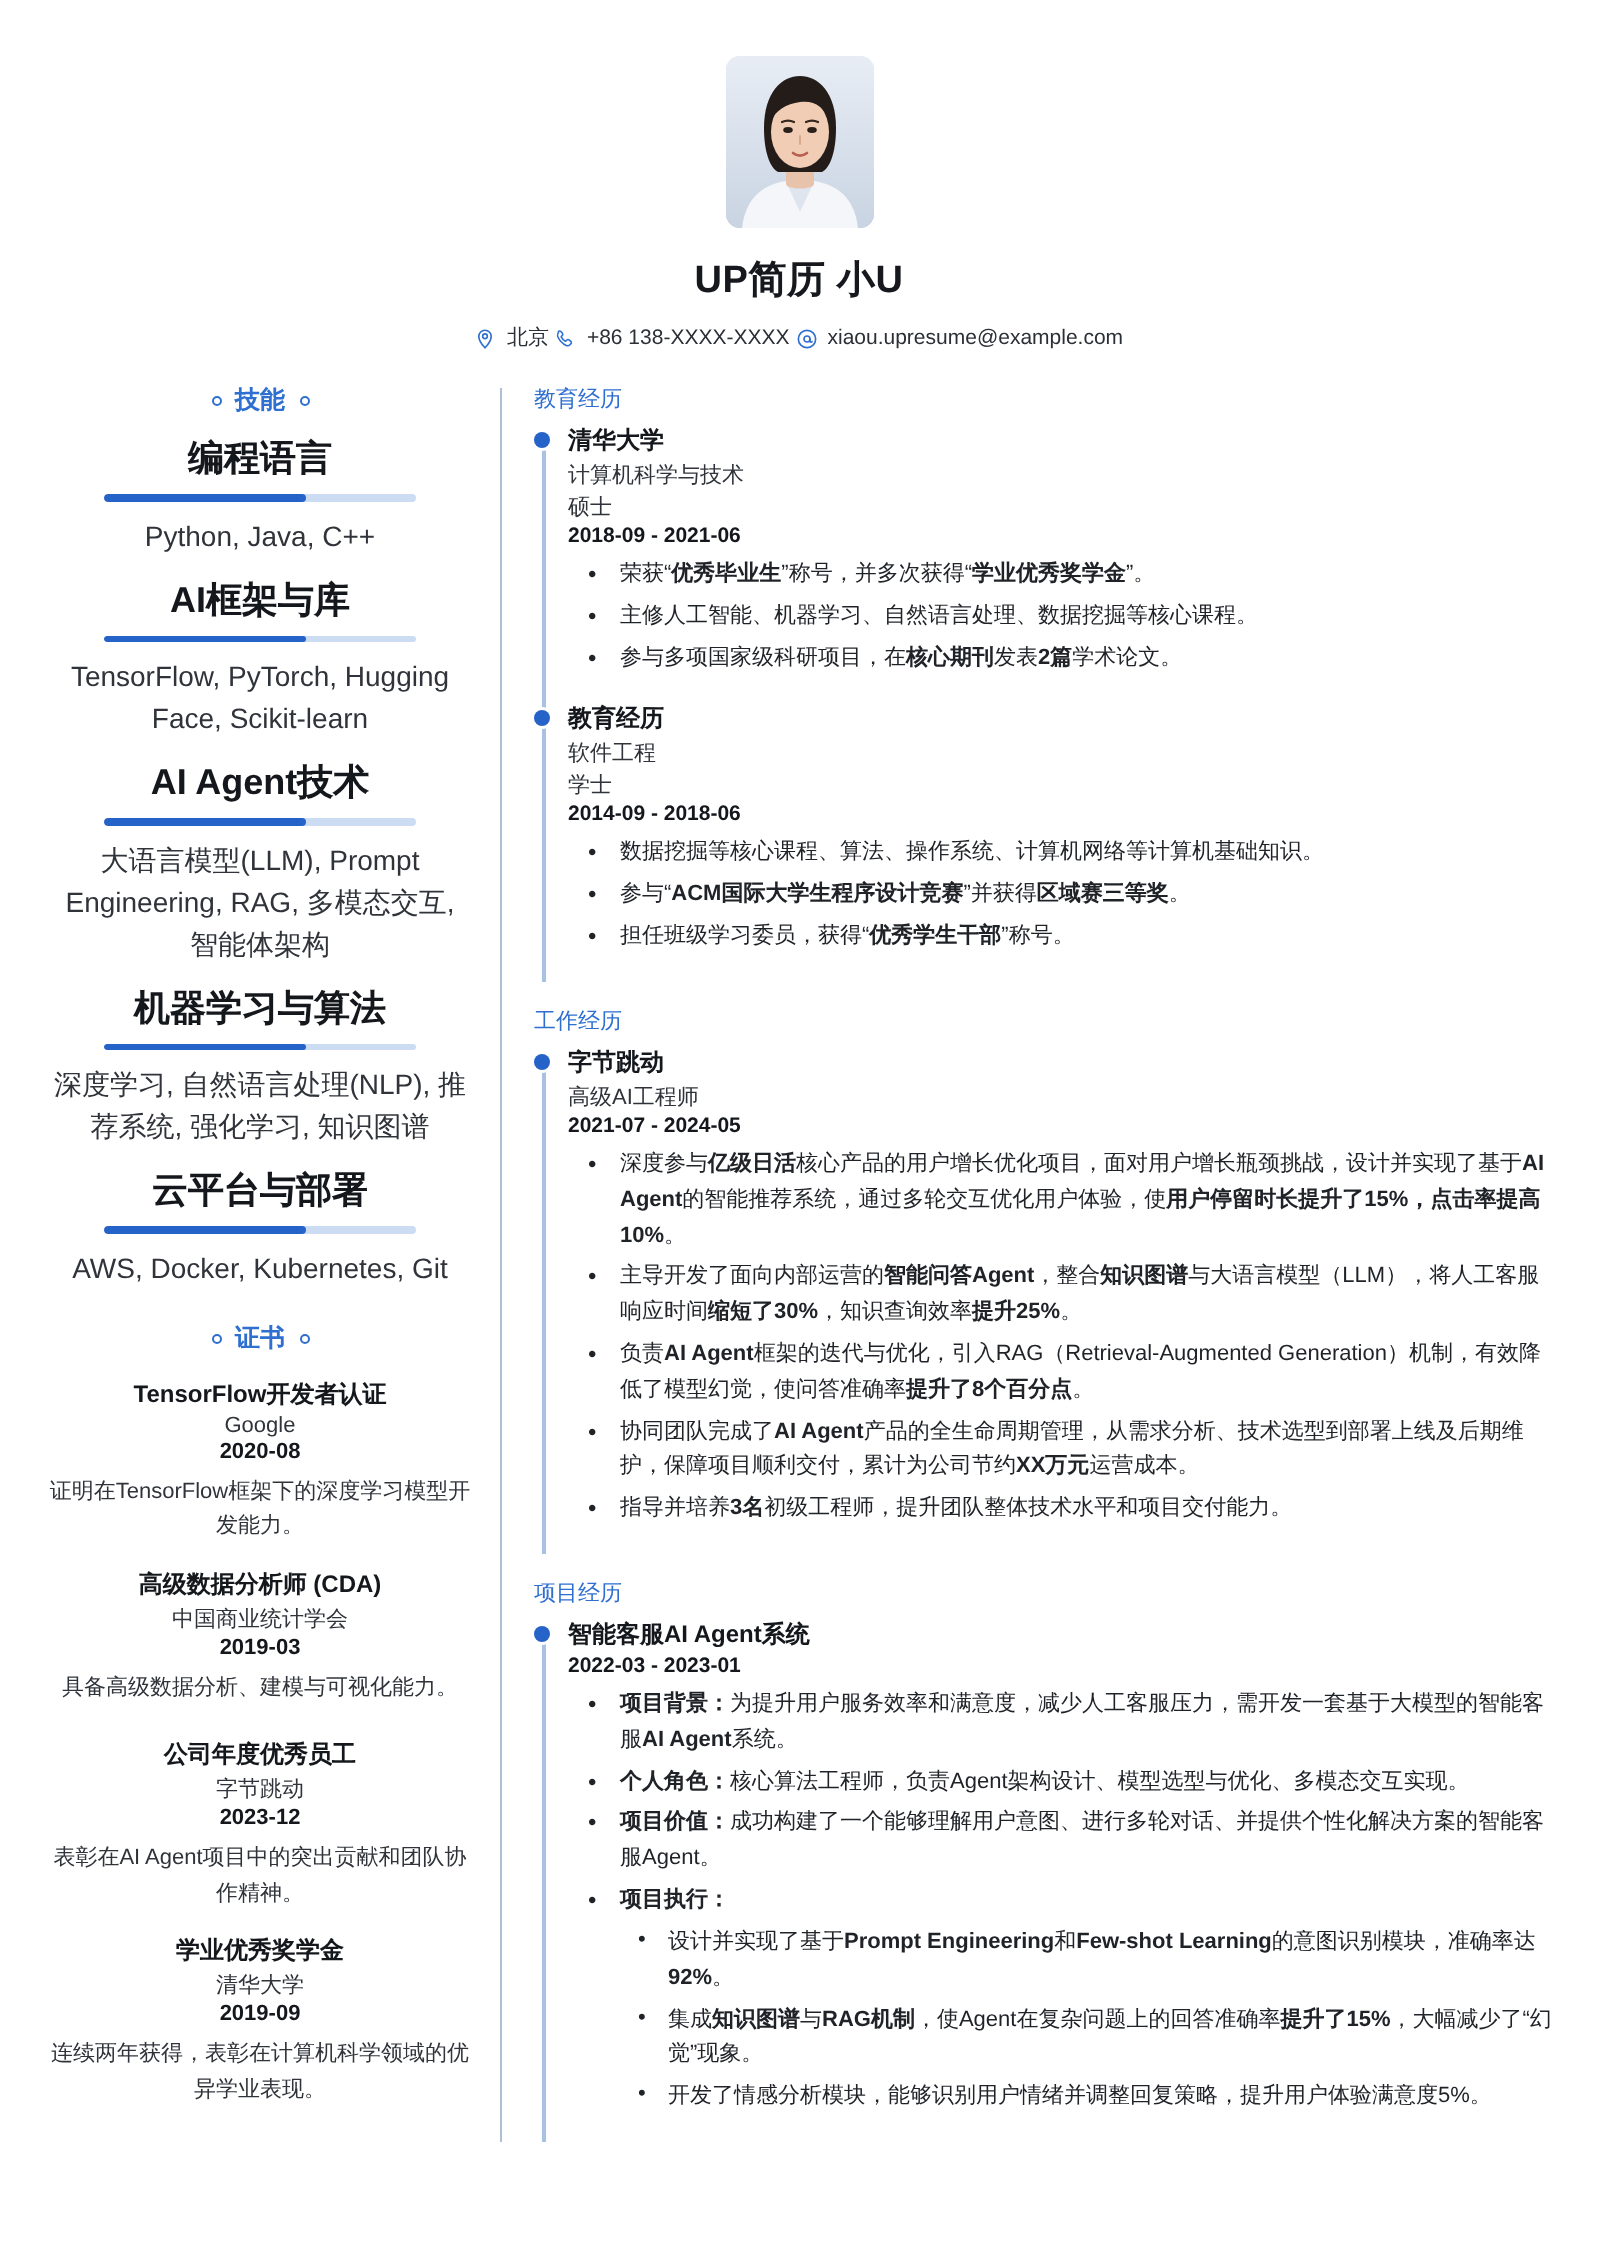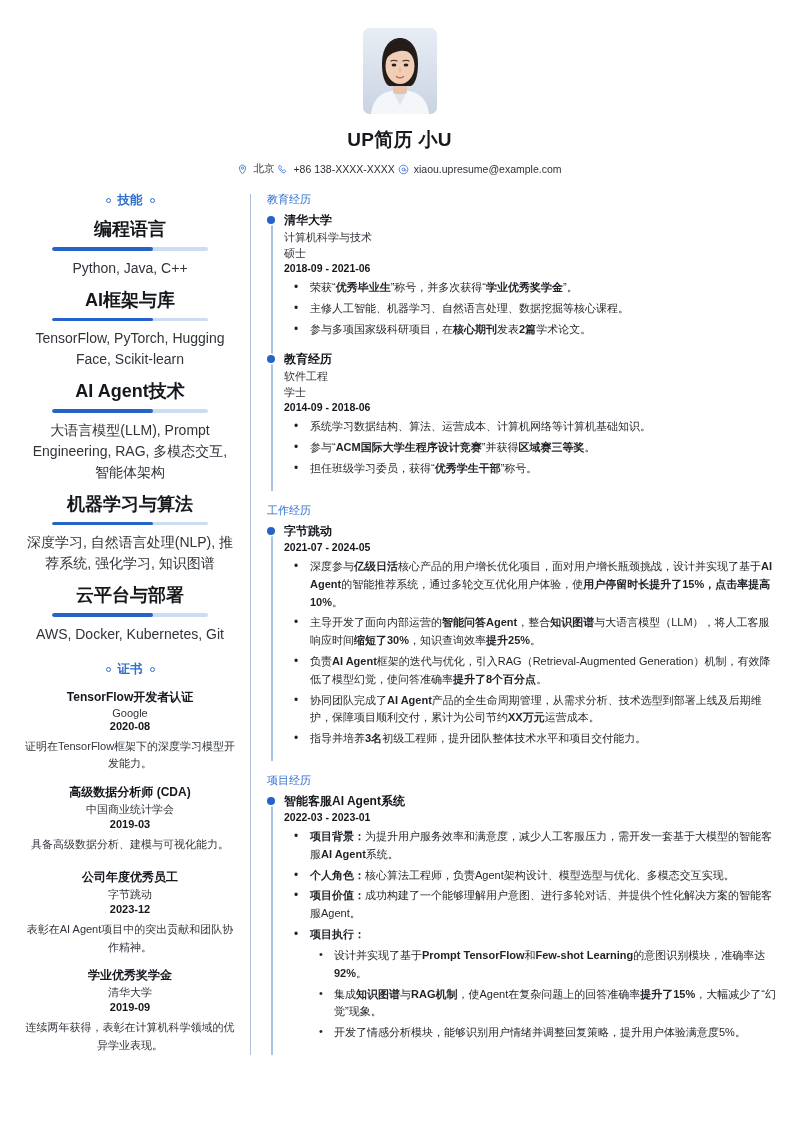--- a/index.html
+++ b/index.html
@@ -279,33 +279,34 @@
                 <li>主修人工智能、机器学习、自然语言处理、数据挖掘等核心课程。</li>
                 <li>参与多项国家级科研项目，在<b>核心期刊</b>发表<b>2篇</b>学术论文。</li>
     </ul>
   </div>
   <div class="tl-item">
     <div class="org">教育经历</div>
     <div class="role">软件工程</div>
     <div class="role">学士</div>
     <div class="period">2014-09 - 2018-06</div>
     <ul class="bul">
-      <li>系统学习数据结构、算法、运营成本、计算机网络等计算机基础知识。</li>
+      <li>数据挖掘等核心课程、算法、操作系统、计算机网络等计算机基础知识。</li>
                 <li>参与“<b>ACM国际大学生程序设计竞赛</b>”并获得<b>区域赛三等奖</b>。</li>
                 <li>担任班级学习委员，获得“<b>优秀学生干部</b>”称号。</li>
     </ul>
   </div>
           </div>
       </div>
 
       <div class="main-block">
         <div class="main-head">工作经历</div>
         <div class="tl" id="work-list">
   <div class="tl-item">
     <div class="org">字节跳动</div>
+    <div class="role">高级AI工程师</div>
     <div class="period">2021-07 - 2024-05</div>
     <ul class="bul">
       <li>深度参与<b>亿级日活</b>核心产品的用户增长优化项目，面对用户增长瓶颈挑战，设计并实现了基于<b>AI Agent</b>的智能推荐系统，通过多轮交互优化用户体验，使<b>用户停留时长提升了15%，点击率提高10%</b>。</li>
                 <li>主导开发了面向内部运营的<b>智能问答Agent</b>，整合<b>知识图谱</b>与大语言模型（LLM），将人工客服响应时间<b>缩短了30%</b>，知识查询效率<b>提升25%</b>。</li>
                 <li>负责<b>AI Agent</b>框架的迭代与优化，引入RAG（Retrieval-Augmented Generation）机制，有效降低了模型幻觉，使问答准确率<b>提升了8个百分点</b>。</li>
                 <li>协同团队完成了<b>AI Agent</b>产品的全生命周期管理，从需求分析、技术选型到部署上线及后期维护，保障项目顺利交付，累计为公司节约<b>XX万元</b>运营成本。</li>
                 <li>指导并培养<b>3名</b>初级工程师，提升团队整体技术水平和项目交付能力。</li>
     </ul>
   </div>
           </div>
@@ -323,21 +324,21 @@
           
         </li>
         <li><b>个人角色：</b>核心算法工程师，负责Agent架构设计、模型选型与优化、多模态交互实现。
           
         </li>
         <li><b>项目价值：</b>成功构建了一个能够理解用户意图、进行多轮对话、并提供个性化解决方案的智能客服Agent。
           
         </li>
         <li><b>项目执行：</b>
           <ul class="sub">
-              <li>设计并实现了基于<b>Prompt TensorFlow</b>和<b>Few-shot Learning</b>的意图识别模块，准确率达<b>92%</b>。</li>
+              <li>设计并实现了基于<b>Prompt Engineering</b>和<b>Few-shot Learning</b>的意图识别模块，准确率达<b>92%</b>。</li>
                     <li>集成<b>知识图谱</b>与<b>RAG机制</b>，使Agent在复杂问题上的回答准确率<b>提升了</b><b>15%</b>，大幅减少了“幻觉”现象。</li>
                     <li>开发了情感分析模块，能够识别用户情绪并调整回复策略，提升用户体验满意度5%。</li>
             </ul>
         </li>
     </ul>
   </div>
           </div>
       </div>
 
     </div>

